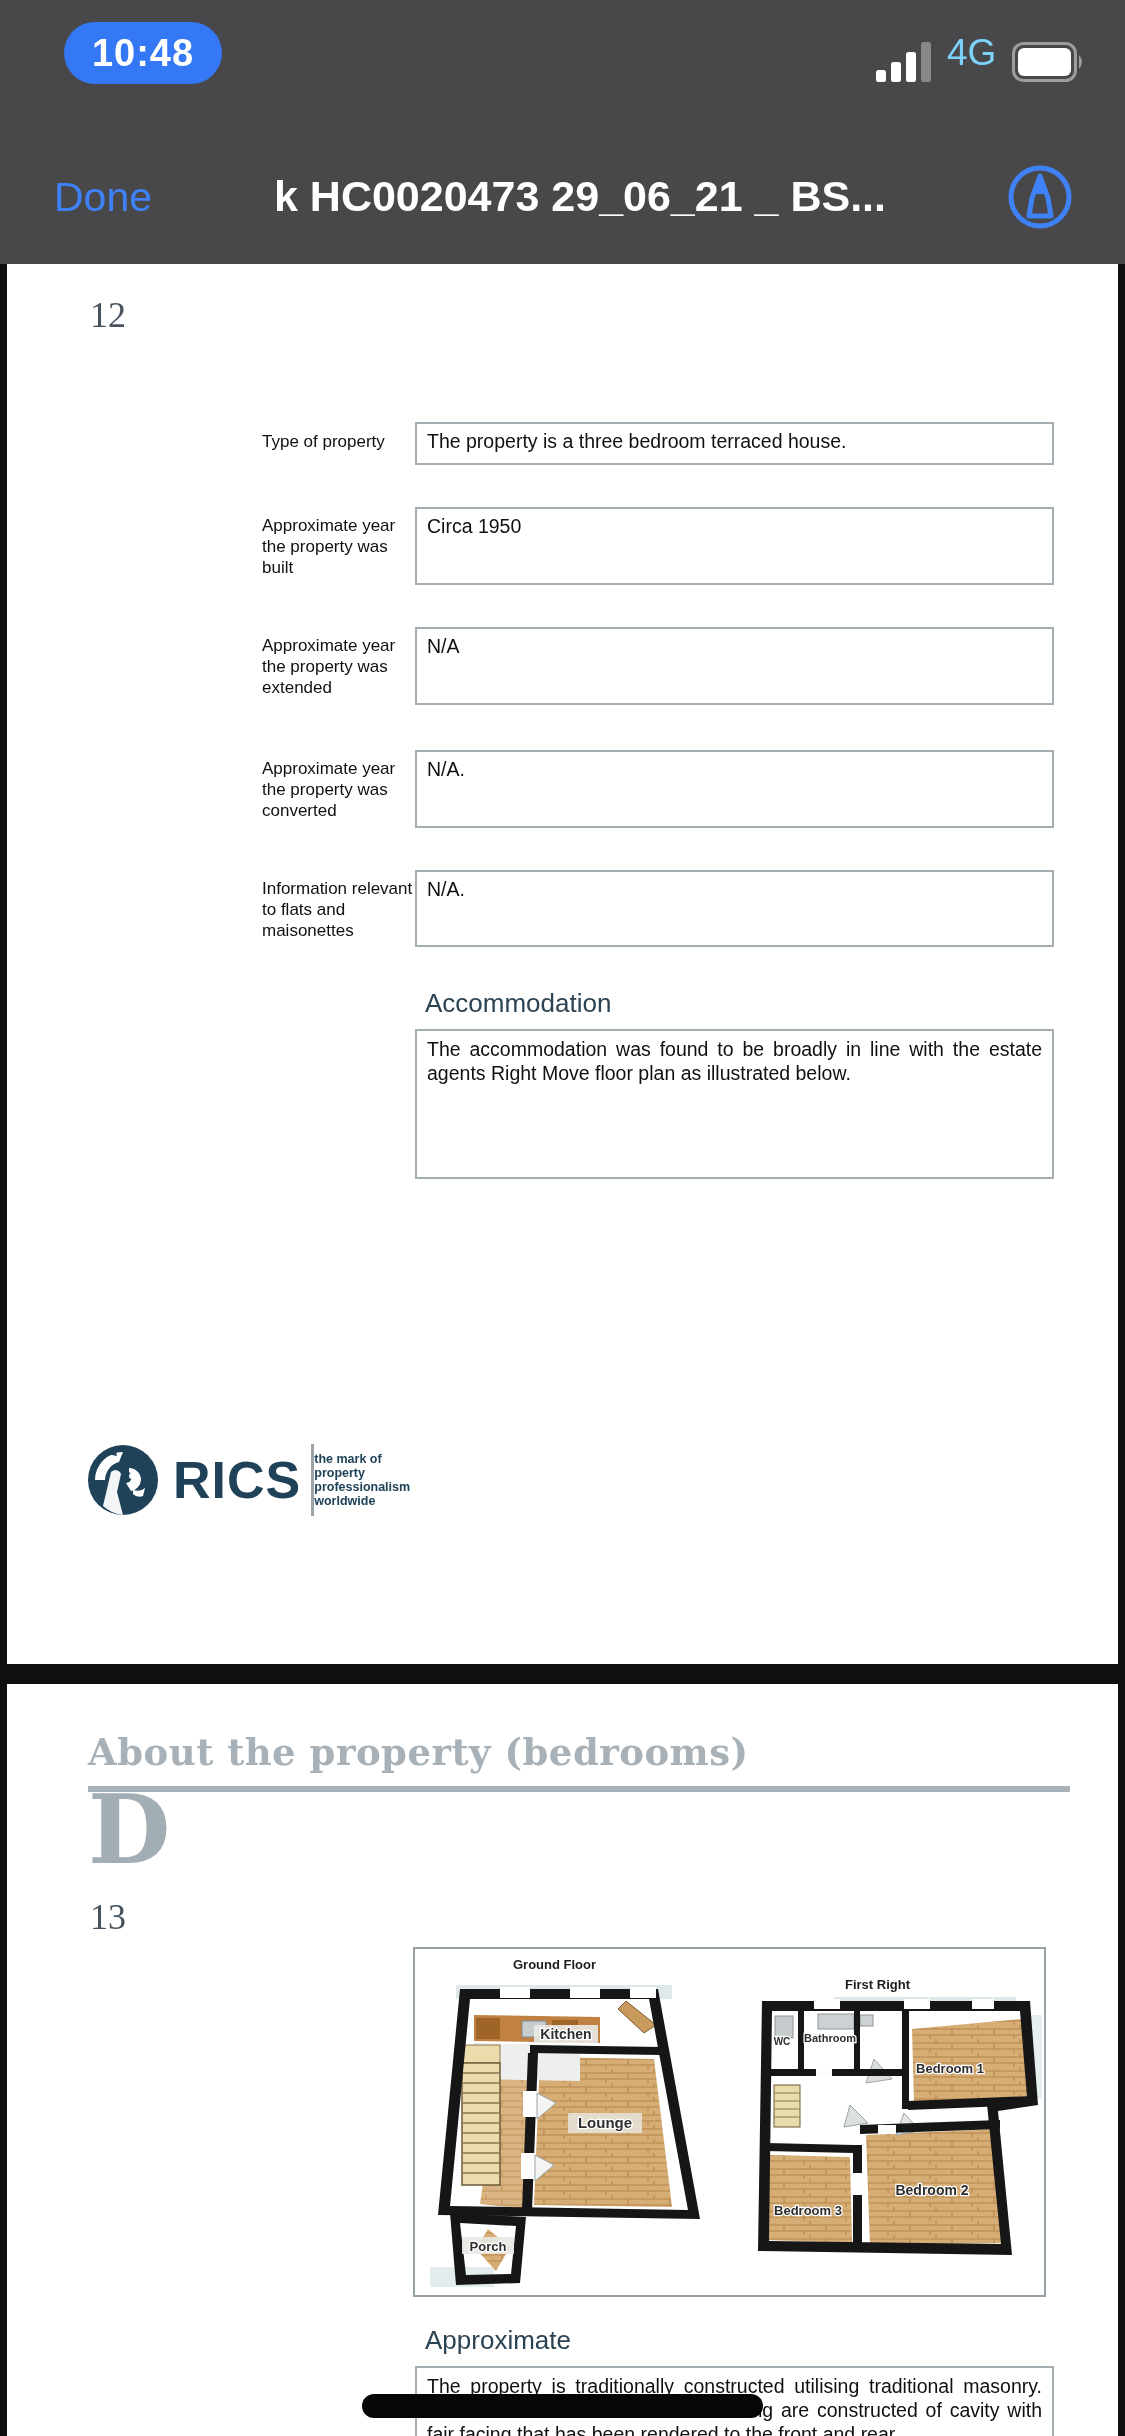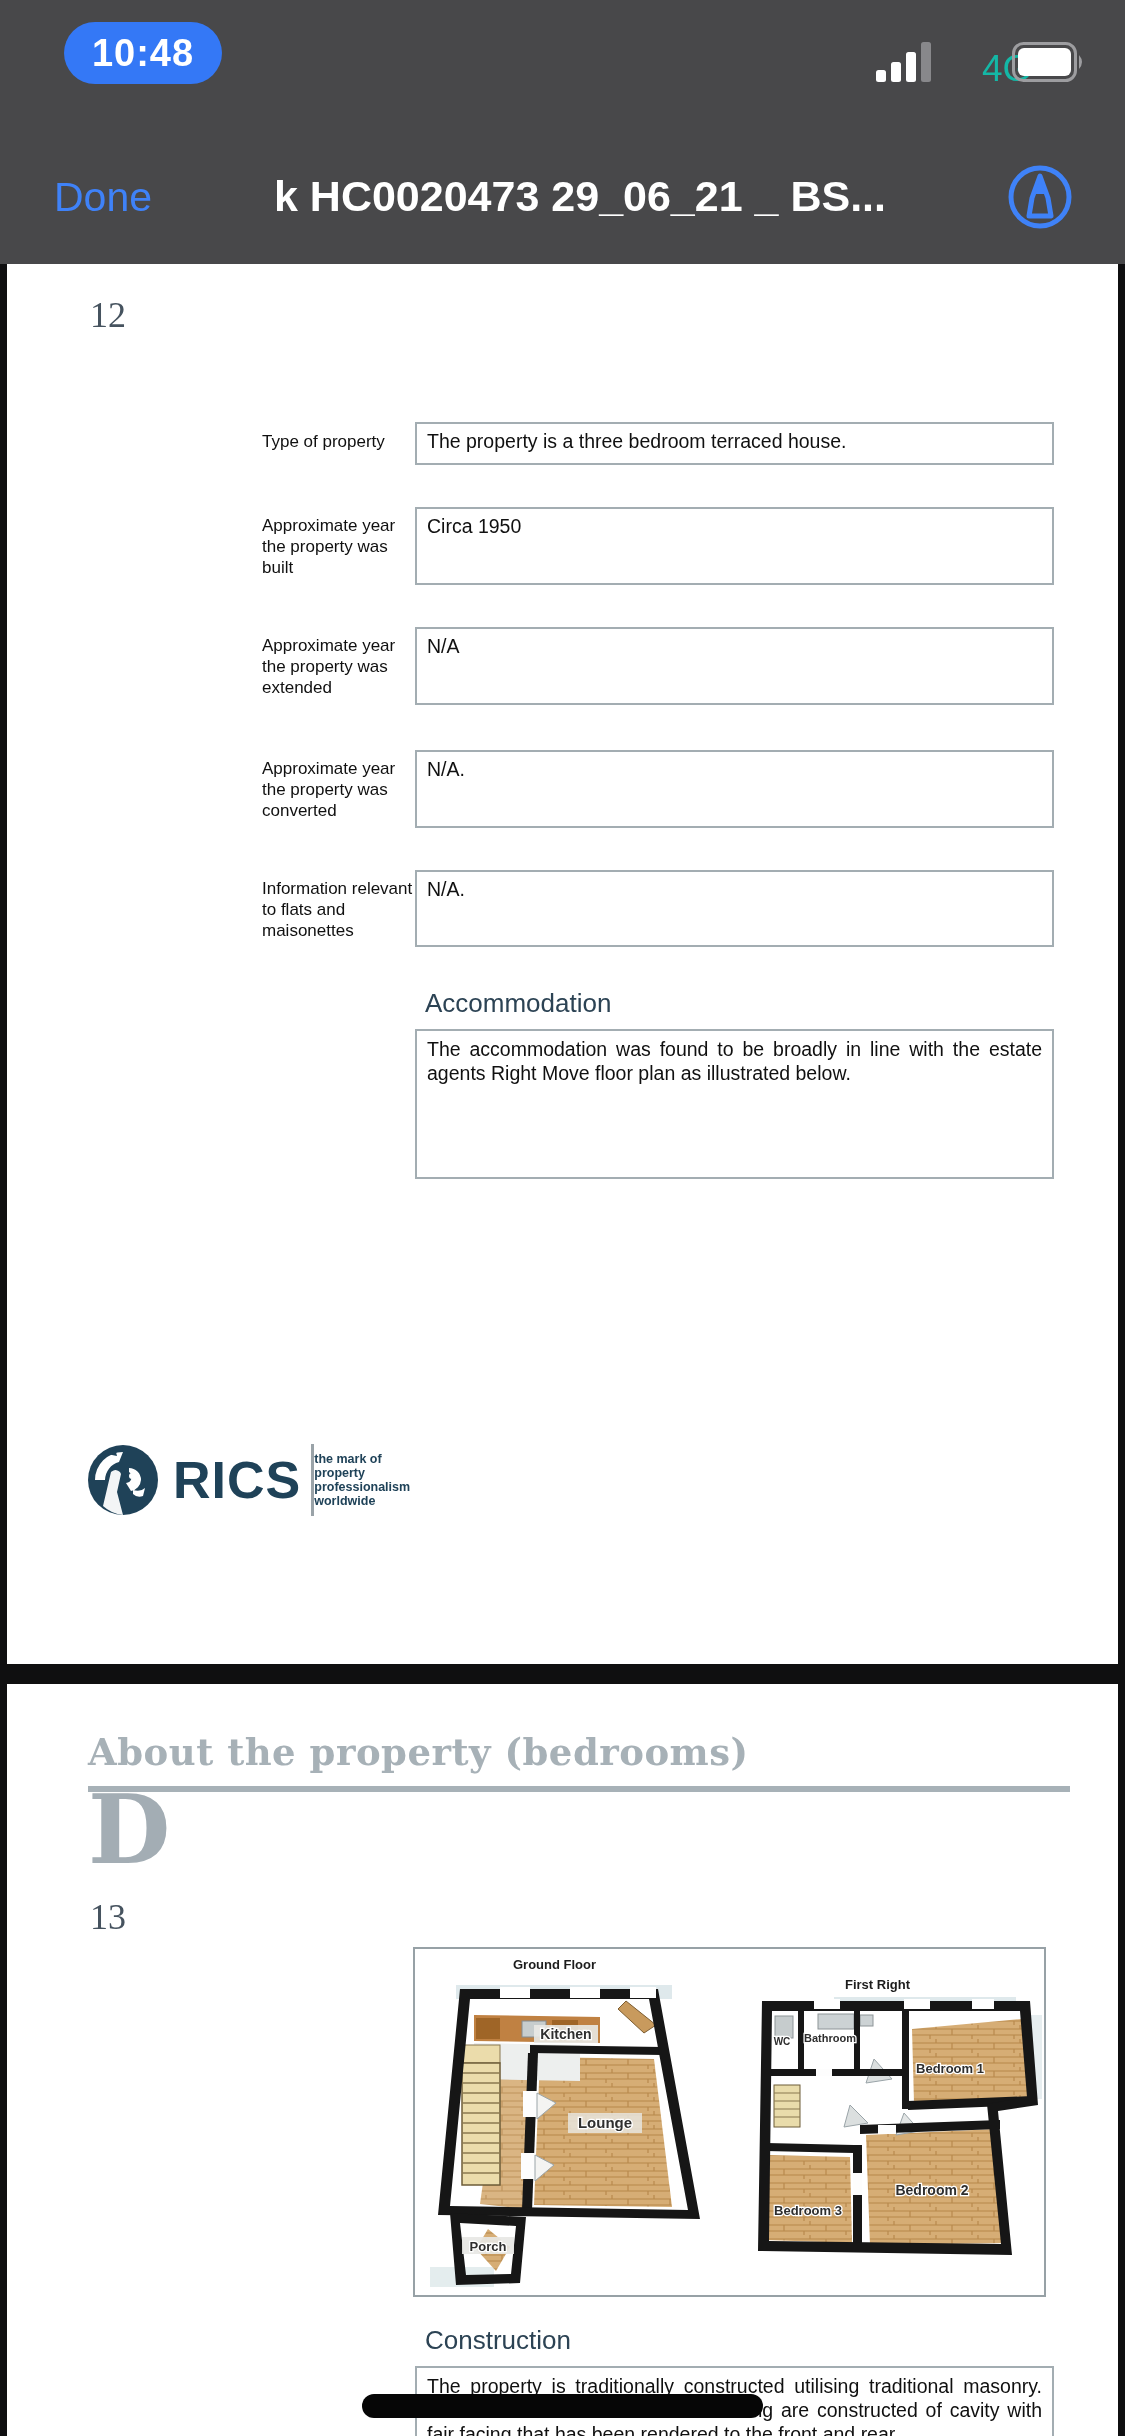--- a/index.html
+++ b/index.html
@@ -9,21 +9,21 @@
     font-family:"Liberation Sans",sans-serif;
     -webkit-font-smoothing:antialiased;
   }
   .abs{position:absolute;}
 
   
   .hdr{position:absolute;left:0;top:0;width:1125px;height:264px;background:#48484a;z-index:50;}
   .time-pill{position:absolute;left:64px;top:22px;width:158px;height:62px;border-radius:31px;
     background:#3478f6;color:#fff;font-size:38px;font-weight:bold;
     display:flex;align-items:center;justify-content:center;letter-spacing:1px;}
-  .net-label{position:absolute;left:947px;top:48px;color:#14b8a6;font-size:37px;margin-left:35px;}
+  .net-label{position:absolute;left:947px;top:32px;color:#7dd3fc;font-size:37px;}
   .nav-done{position:absolute;left:54px;top:174px;color:#3f82f8;font-size:41px;}
   .nav-title{position:absolute;left:190px;top:172px;width:780px;color:#fff;font-size:43px;font-weight:600;
     text-align:center;white-space:nowrap;overflow:hidden;}
   .markup-btn{position:absolute;left:1007px;top:164px;width:66px;height:66px;}
   .home-indicator{position:absolute;left:362px;top:2394px;width:401px;height:24px;border-radius:12px;
     background:#060606;z-index:60;}
 
   
   .page{position:absolute;left:7px;width:1111px;background:#fff;}
   .page1{top:264px;height:1400px;}
@@ -206,21 +206,21 @@
       <rect x="218" y="2" width="22" height="10" fill="#fff"></rect>
 
       <text class="plabel" x="28" y="48" font-size="10">WC</text>
       <text class="plabel" x="76" y="45" font-size="11">Bathroom</text>
       <text class="plabel" x="196" y="76" font-size="13">Bedroom 1</text>
       <text class="plabel" x="178" y="198" font-size="14">Bedroom 2</text>
       <text class="plabel" x="54" y="218" font-size="13">Bedroom 3</text>
     </svg>
   </div>
 
-  <div class="sect-h" style="top:641px;">Construction</div>
+  <div class="sect-h" style="top:641px;">Approximate</div>
   <div class="fbox just" style="top:682px;height:120px;">
     <p>The property is traditionally constructed utilising traditional masonry. The external walls to the main building are constructed of cavity with fair facing that has been rendered to the front and rear</p>
   </div>
 </div>
 
 <div class="hdr">
   <div class="time-pill">
     <span>10:48</span>
   </div>
 

